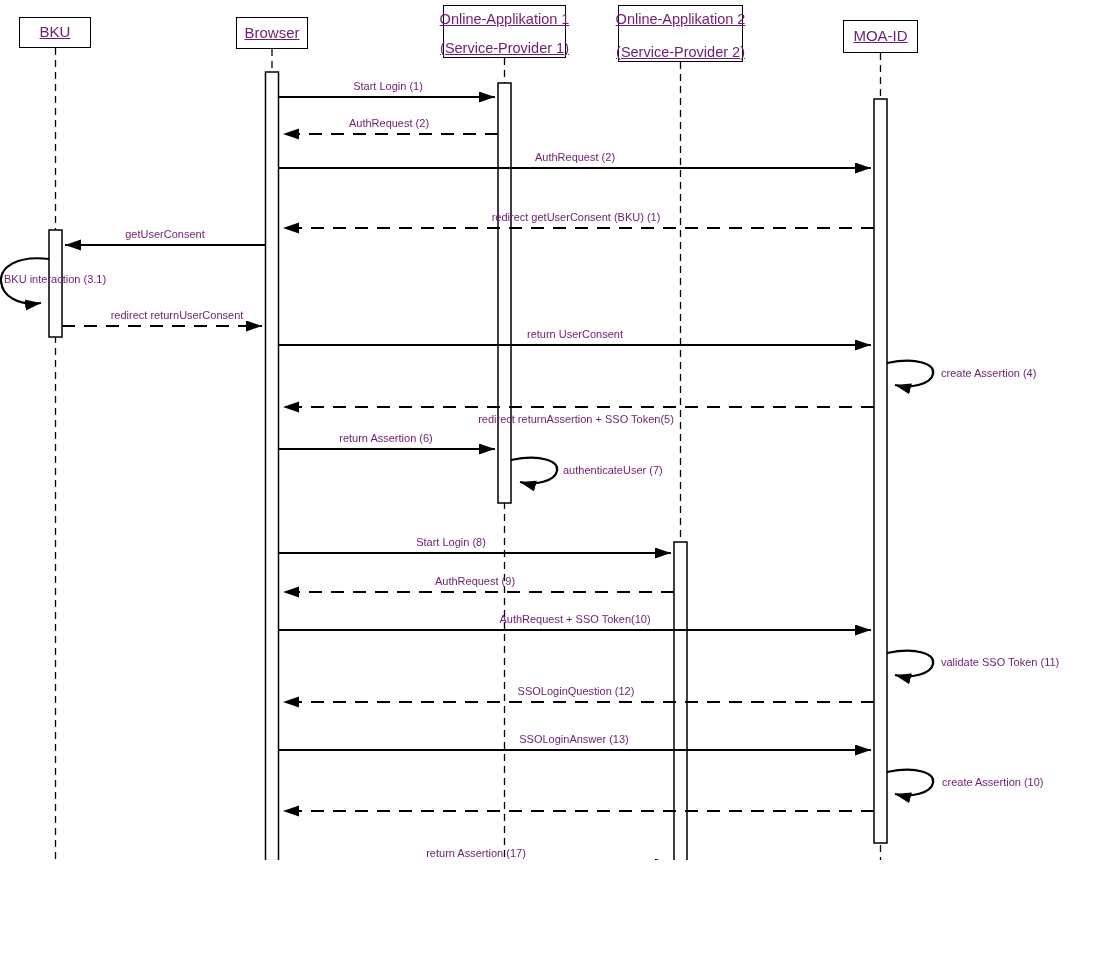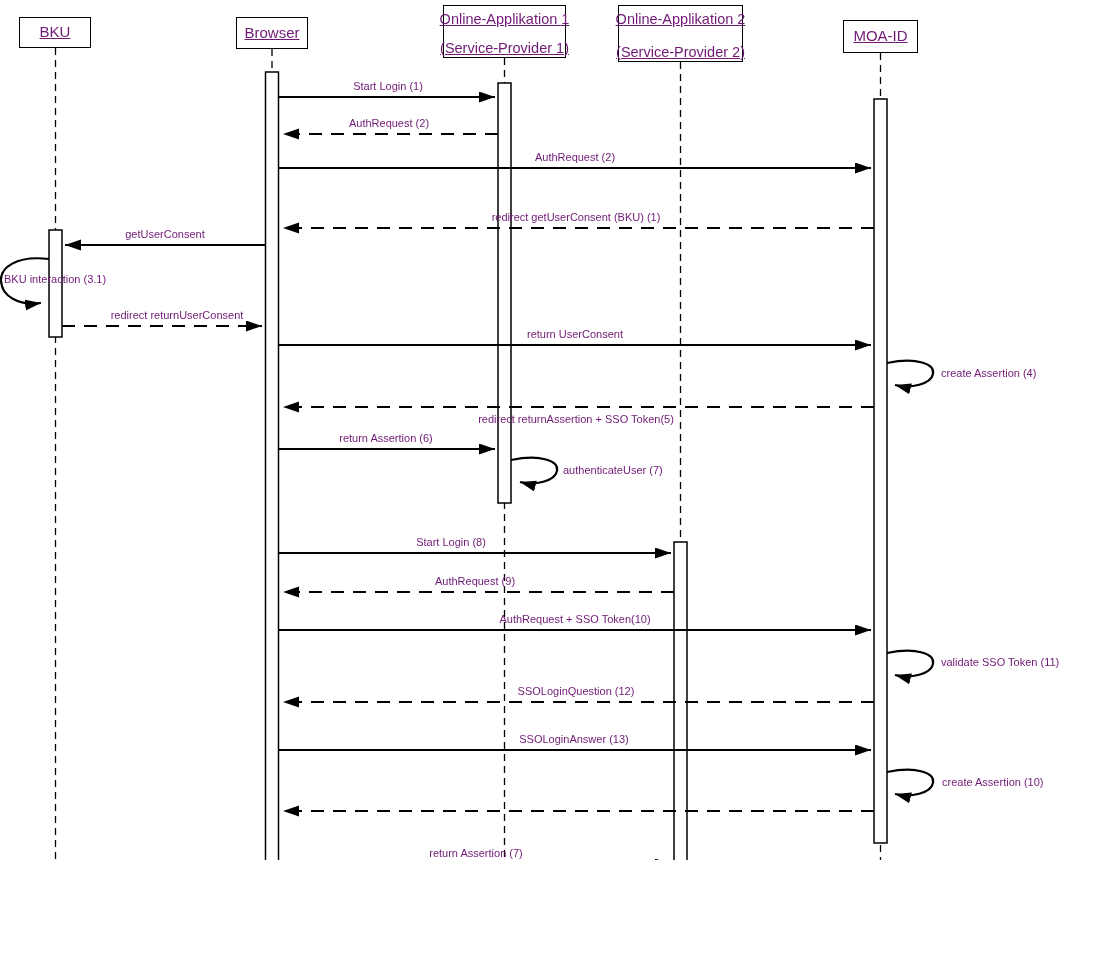--- a/index.html
+++ b/index.html
@@ -123,16 +123,16 @@
   <div class="mlabel center" style="left:576px;top:388px;margin-top:23px;">redirect returnAssertion + SSO Token(5)</div>
   <div class="mlabel center" style="left:386px;top:430px;">return Assertion (6)</div>
   <div class="mlabel" style="left:563px;top:462px;">authenticateUser (7)</div>
   <div class="mlabel center" style="left:451px;top:534px;">Start Login (8)</div>
   <div class="mlabel center" style="left:475px;top:573px;">AuthRequest (9)</div>
   <div class="mlabel center" style="left:575px;top:611px;">AuthRequest + SSO Token(10)</div>
   <div class="mlabel" style="left:941px;top:654px;">validate SSO Token (11)</div>
   <div class="mlabel center" style="left:576px;top:683px;">SSOLoginQuestion (12)</div>
   <div class="mlabel center" style="left:574px;top:731px;">SSOLoginAnswer (13)</div>
   <div class="mlabel" style="left:942px;top:774px;">create Assertion (10)</div>
-  <div class="mlabel center" style="left:476px;top:845px;">return Assertion (7)</div>
+  <div class="mlabel center" style="left:476px;top:845px;">return Assertion (17)</div>
   <div class="mlabel" style="left:780px;top:876px;">authenticateUser (17)</div>
 
 </div>
 
 </body></html>

